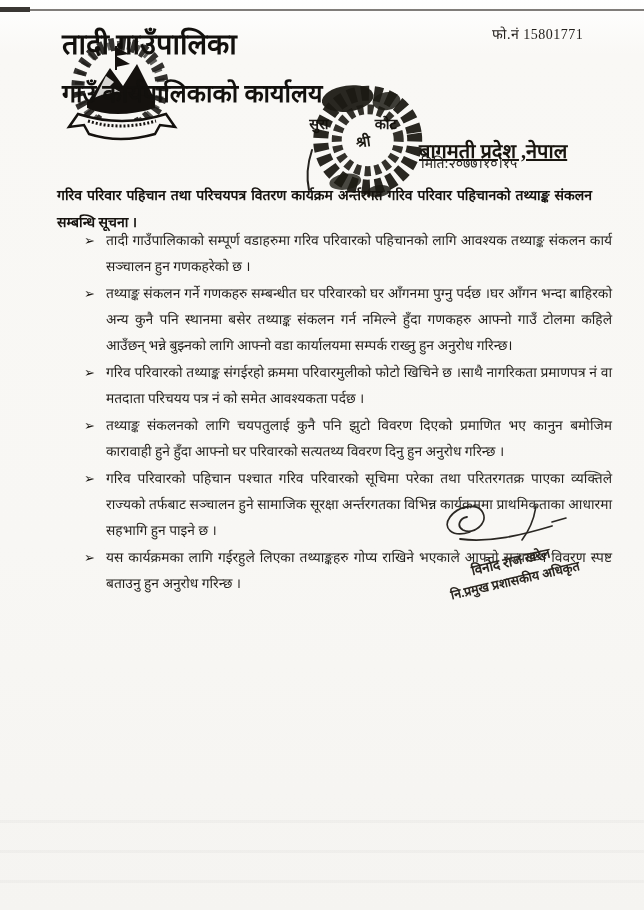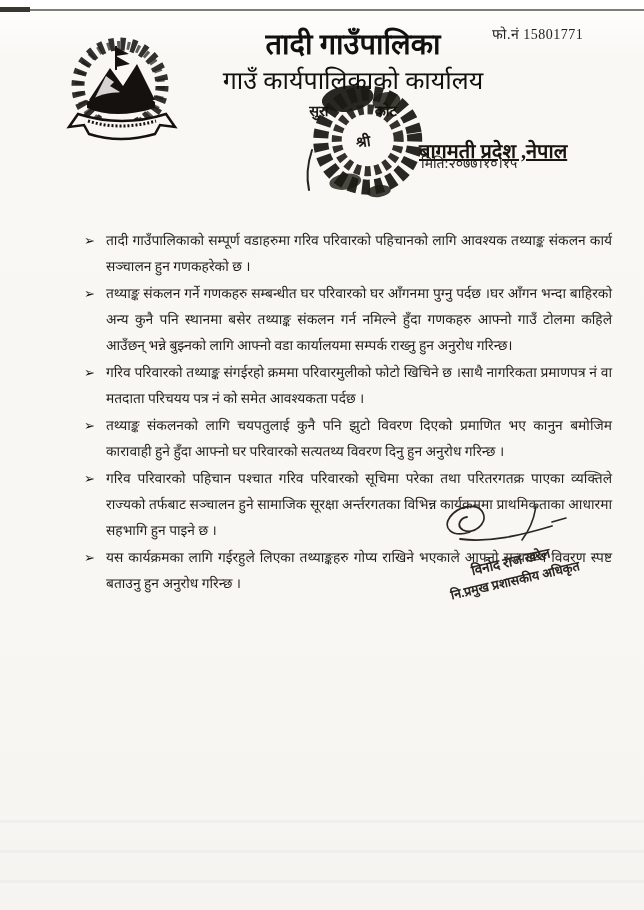--- a/index.html
+++ b/index.html
@@ -10,23 +10,23 @@
     color:#201d1a;
   }
   
   .scan-topline{position:absolute;top:9px;left:0;width:100%;height:2px;background:#55524e;opacity:.75;}
   .scan-corner{position:absolute;top:7px;left:0;width:30px;height:5px;background:#3a3733;}
   .scan-ghost{position:absolute;left:0;right:0;top:820px;height:88px;opacity:.05;
     background:repeating-linear-gradient(180deg,#777 0 3px,transparent 3px 30px);}
   
   .phone{position:absolute;top:24px;left:492px;font-size:14px;letter-spacing:.5px;color:#24211d;}
   .logo{position:absolute;top:36px;left:56px;width:132px;height:108px;}
-  .titleblock{position:absolute;top:28px;left:62px;right:0;text-align:center;}
+  .titleblock{position:absolute;top:28px;left:62px;right:0;text-align:left;}
   .title{font-size:29px;font-weight:700;color:#12100d;line-height:1.15;}
-  .subtitle{font-size:25px;font-weight:400;color:#12100d;line-height:1.2;margin-top:5px;}
+  .subtitle{font-size:25px;font-weight:700;color:#12100d;line-height:1.2;margin-top:18px;}
   .locline{margin-top:4px;font-size:14.5px;font-weight:600;display:flex;justify-content:center;gap:46px;color:#1c1916;}
   .stamp{position:absolute;top:74px;left:296px;width:146px;height:136px;transform:rotate(-8deg);opacity:.95;}
   .penstroke{position:absolute;top:148px;left:300px;width:20px;height:44px;}
   .province{position:absolute;top:137px;left:419px;font-size:20px;font-weight:700;color:#18150f;text-decoration:underline;}
   .dateline{position:absolute;top:153px;left:421px;font-size:14px;color:#24211d;}
   
   .subject{position:absolute;top:182px;left:57px;width:535px;font-size:14px;font-weight:700;
     color:#15120e;line-height:27px;text-align:justify;}
   .bullets{position:absolute;top:228px;left:84px;width:528px;}
   .bullet{display:flex;align-items:flex-start;margin-bottom:1px;}
@@ -88,20 +88,21 @@
     <text x="60" y="72" font-size="15" font-weight="bold" fill="#121009">श्री</text>
   </svg>
 
   <svg class="penstroke" viewBox="0 0 20 44">
     <path d="M12,2 C8,14 6,28 9,42" fill="none" stroke="#26231f" stroke-width="2" stroke-linecap="round"></path>
   </svg>
 
   <div class="province">बागमती प्रदेश ,नेपाल</div>
   <div class="dateline">मिति:२०७७।१०।१५</div>
 
+  <div class="subject">गरिव परिवार पहिचान तथा परिचयपत्र वितरण कार्यक्रम अर्न्तरगत गरिव परिवार पहिचानको तथ्याङ्क संकलन सम्बन्धि सूचना ।</div>
 
   <div class="bullets">
     <div class="bullet">
       <span class="marker">➢</span>
       <span class="btext">तादी गाउँपालिकाको सम्पूर्ण वडाहरुमा गरिव परिवारको पहिचानको लागि आवश्यक तथ्याङ्क संकलन कार्य सञ्चालन हुन गणकहरेको छ ।</span>
     </div>
     <div class="bullet">
       <span class="marker">➢</span>
       <span class="btext">तथ्याङ्क संकलन गर्ने गणकहरु सम्बन्धीत घर परिवारको घर आँगनमा पुग्नु पर्दछ ।घर आँगन भन्दा बाहिरको अन्य कुनै पनि स्थानमा बसेर तथ्याङ्क संकलन गर्न नमिल्ने हुँदा गणकहरु आफ्नो गाउँ टोलमा कहिले आउँछन् भन्ने बुझ्नको लागि आफ्नो वडा कार्यालयमा सम्पर्क राख्नु हुन अनुरोध गरिन्छ।</span>
     </div>

